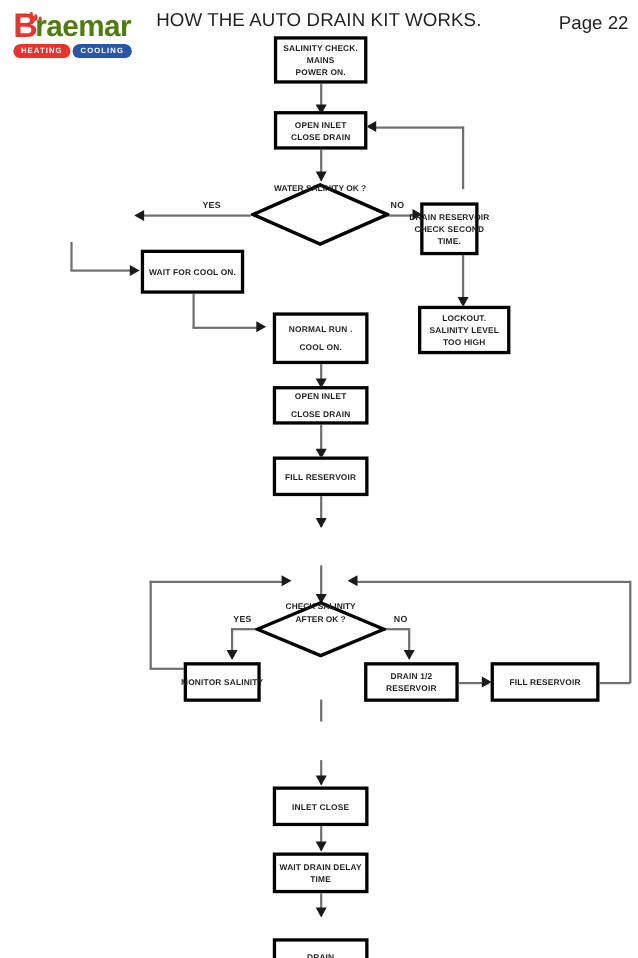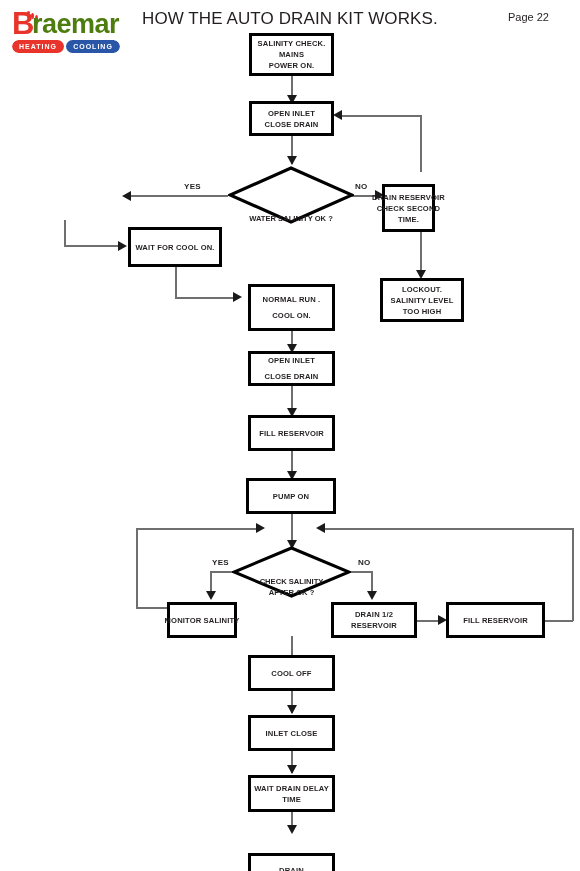--- a/index.html
+++ b/index.html
@@ -44,21 +44,21 @@
     border-radius:7px;margin-left:2px;
   }
 
   
   .title{
     position:absolute;left:142px;top:9px;
     font-size:17px;color:#231f20;letter-spacing:0.1px;white-space:nowrap;
   }
   .page-no{
     position:absolute;left:508px;top:11px;
-    font-size:11px;color:#231f20;white-space:nowrap;
+    font-size:17px;color:#231f20;white-space:nowrap;
   }
 
   
   .node{
     position:absolute;box-sizing:border-box;
     background:#ffffff;
     display:flex;flex-direction:column;
     align-items:center;justify-content:center;
     text-align:center;color:#231f20;
     font-size:7.6px;font-weight:bold;letter-spacing:0.15px;
@@ -67,21 +67,21 @@
   .node.thick{border:3px solid #000000;}
   .node .ln{display:block;white-space:nowrap;}
   .node .gap{height:5px;}
 
   
   .diamond{position:absolute;}
   .diamond svg{display:block;}
   .diamond .dtext{
     position:absolute;left:0;top:0;width:100%;height:100%;
     display:flex;flex-direction:column;
-    align-items:center;justify-content:flex-end;
+    align-items:center;justify-content:flex-start;
     font-size:7.6px;font-weight:bold;line-height:11px;
     color:#231f20;text-align:center;pointer-events:none;
   }
 
   
   .conn{position:absolute;background:#6f6f6f;}
   .conn.v{width:1.6px;}
   .conn.h{height:1.6px;}
 
   .arrow{position:absolute;width:0;height:0;}
@@ -238,23 +238,20 @@
   <div class="node thick" style="left:248px;top:351px;width:87px;height:35px;">
     <span class="ln">OPEN INLET</span>
     <span class="gap"></span>
     <span class="ln">CLOSE DRAIN</span>
   </div>
 
   <div class="node thick" style="left:248px;top:415px;width:87px;height:36px;">
     <span class="ln">FILL RESERVOIR</span>
   </div>
 
-  <div class="node thick" style="left:246px;top:478px;width:90px;height:36px;">
-    <span class="ln">PUMP ON</span>
-  </div>
 
   <div class="diamond" style="left:232px;top:546px;width:119px;height:52px;">
     <svg width="119" height="52" viewBox="0 0 119 52">
       <polygon points="59.5,2 117,26 59.5,50 2,26" fill="#ffffff" stroke="#000000" stroke-width="3"></polygon>
     </svg>
     <div class="dtext">
       <span class="ln">CHECK SALINITY</span>
       <span class="ln">AFTER OK ?</span>
     </div>
   </div>
@@ -265,23 +262,20 @@
 
   <div class="node thick" style="left:331px;top:602px;width:86px;height:36px;">
     <span class="ln">DRAIN 1/2</span>
     <span class="ln">RESERVOIR</span>
   </div>
 
   <div class="node thick" style="left:446px;top:602px;width:99px;height:36px;">
     <span class="ln">FILL RESERVOIR</span>
   </div>
 
-  <div class="node thick" style="left:248px;top:655px;width:87px;height:36px;">
-    <span class="ln">COOL OFF</span>
-  </div>
 
   <div class="node thick" style="left:248px;top:715px;width:87px;height:36px;">
     <span class="ln">INLET CLOSE</span>
   </div>
 
   <div class="node thick" style="left:248px;top:775px;width:87px;height:37px;">
     <span class="ln">WAIT DRAIN DELAY</span>
     <span class="ln">TIME</span>
   </div>
 

